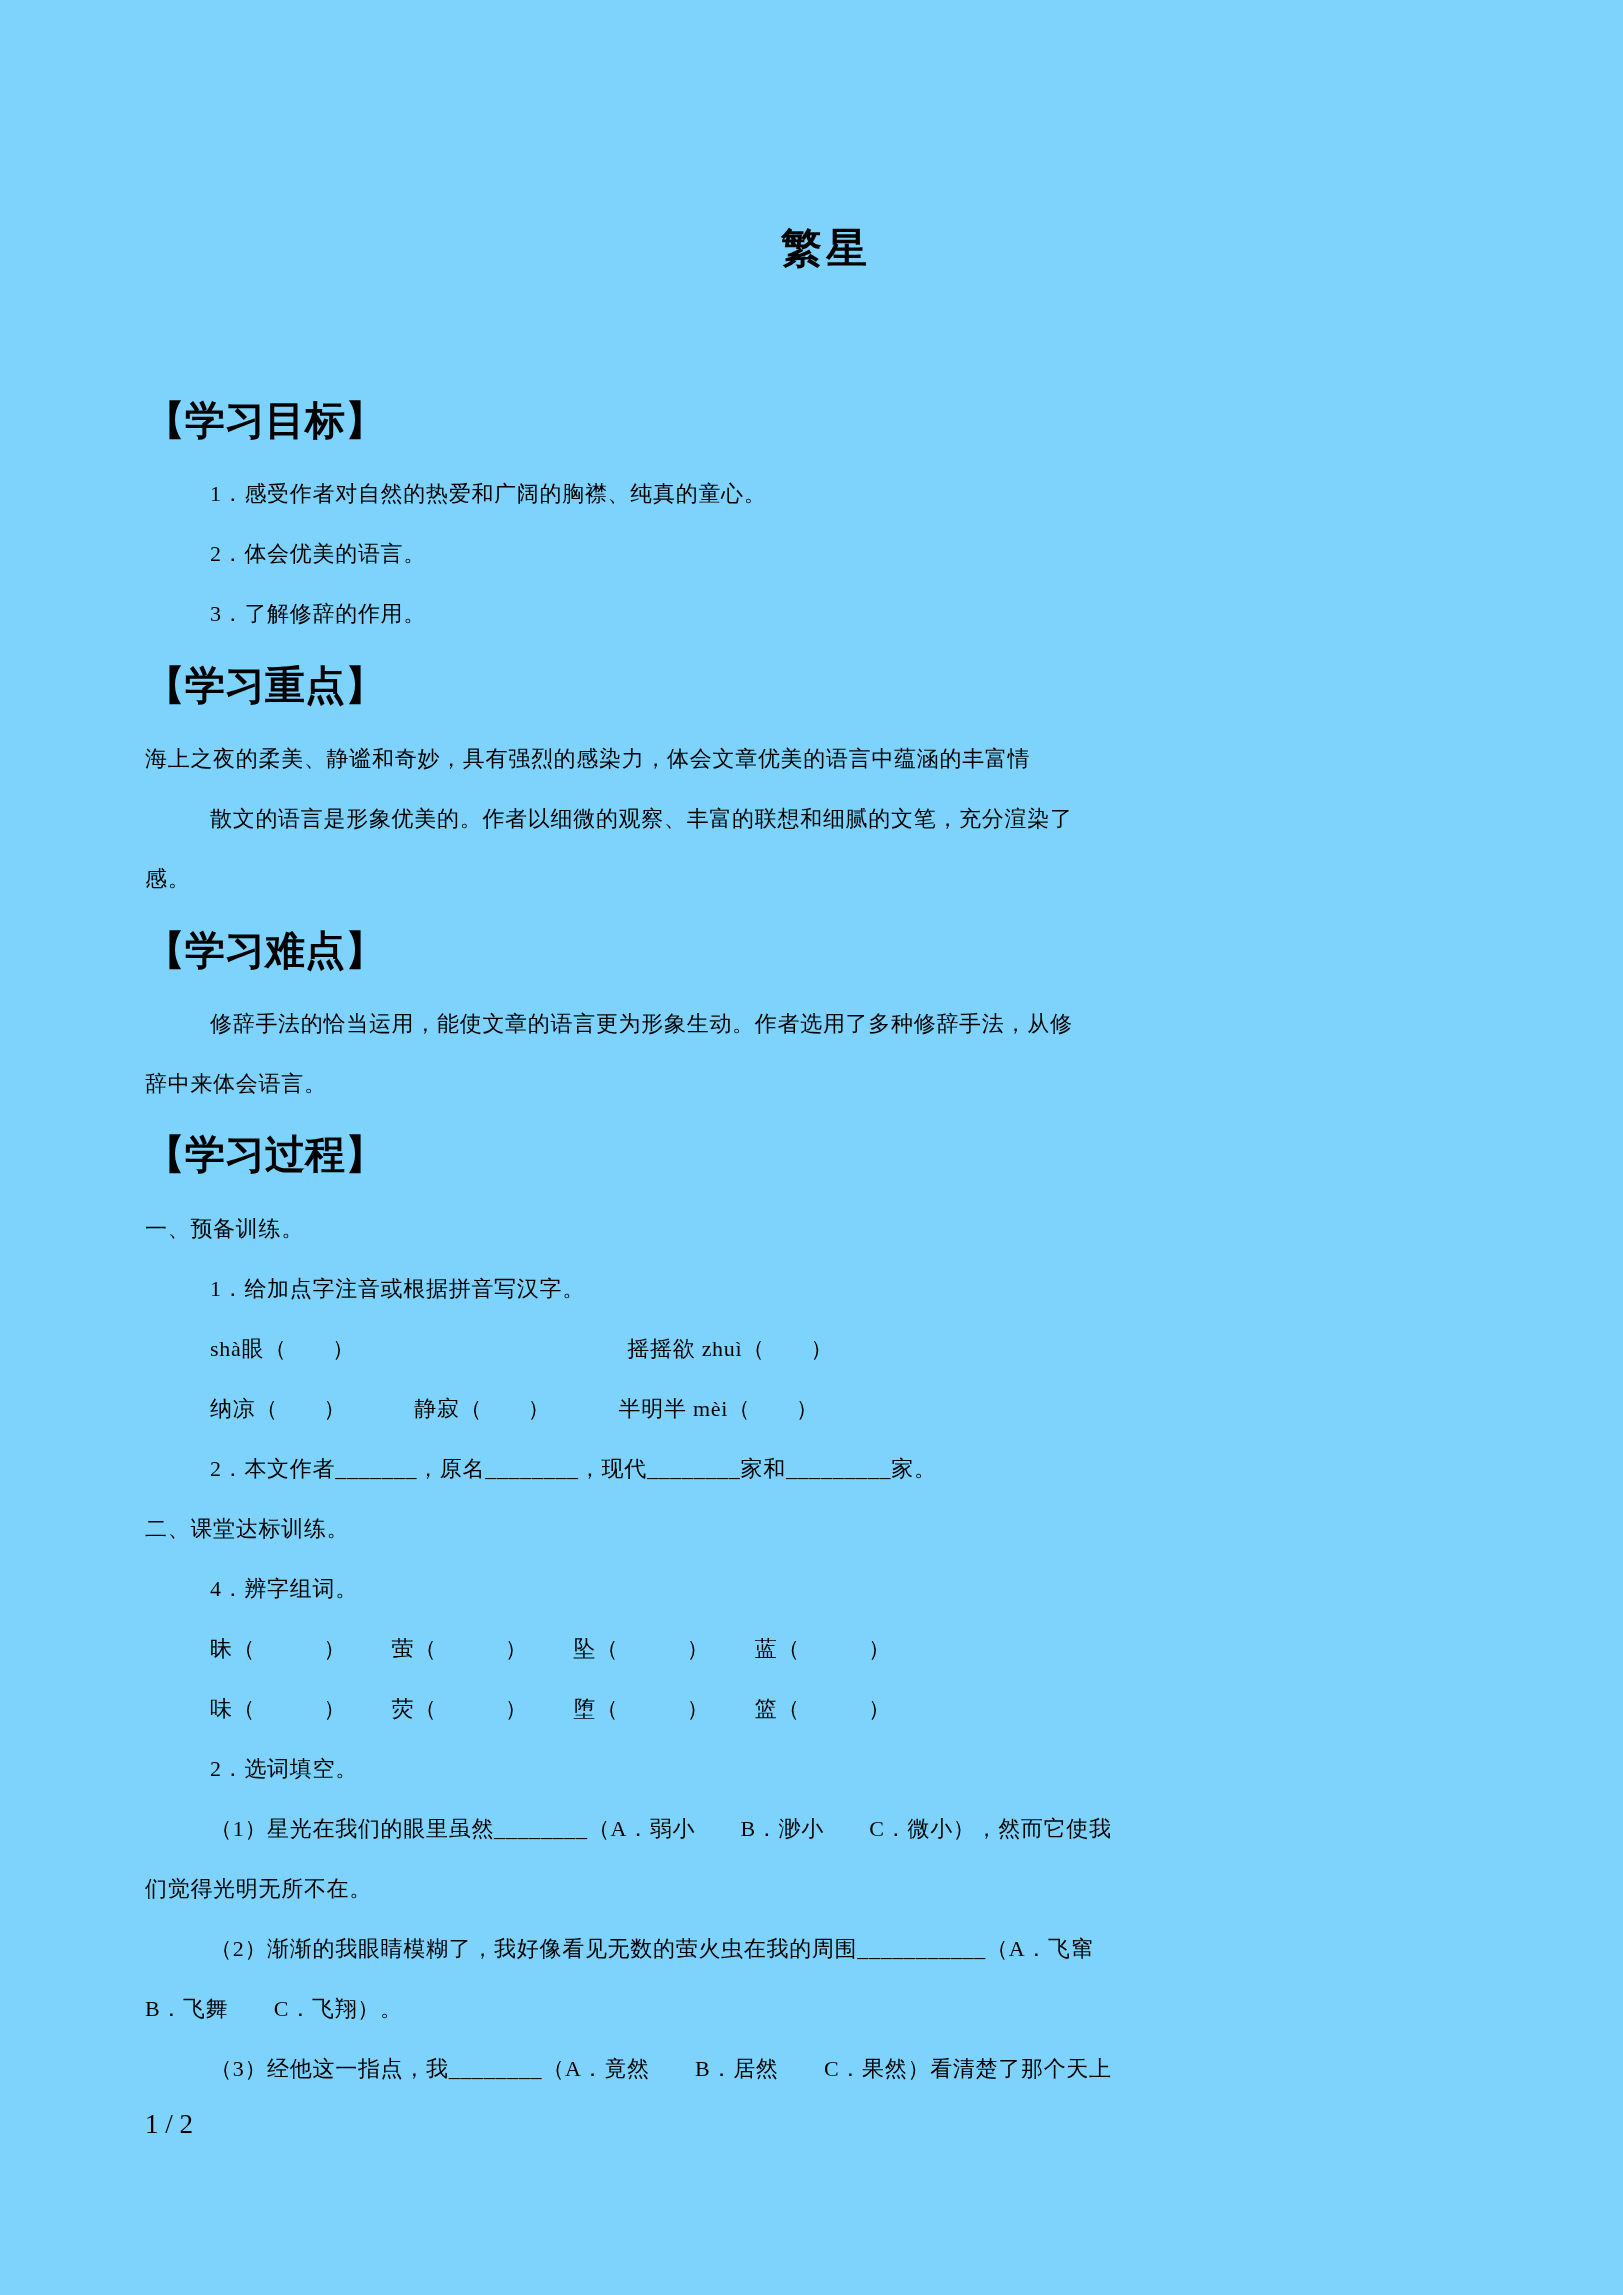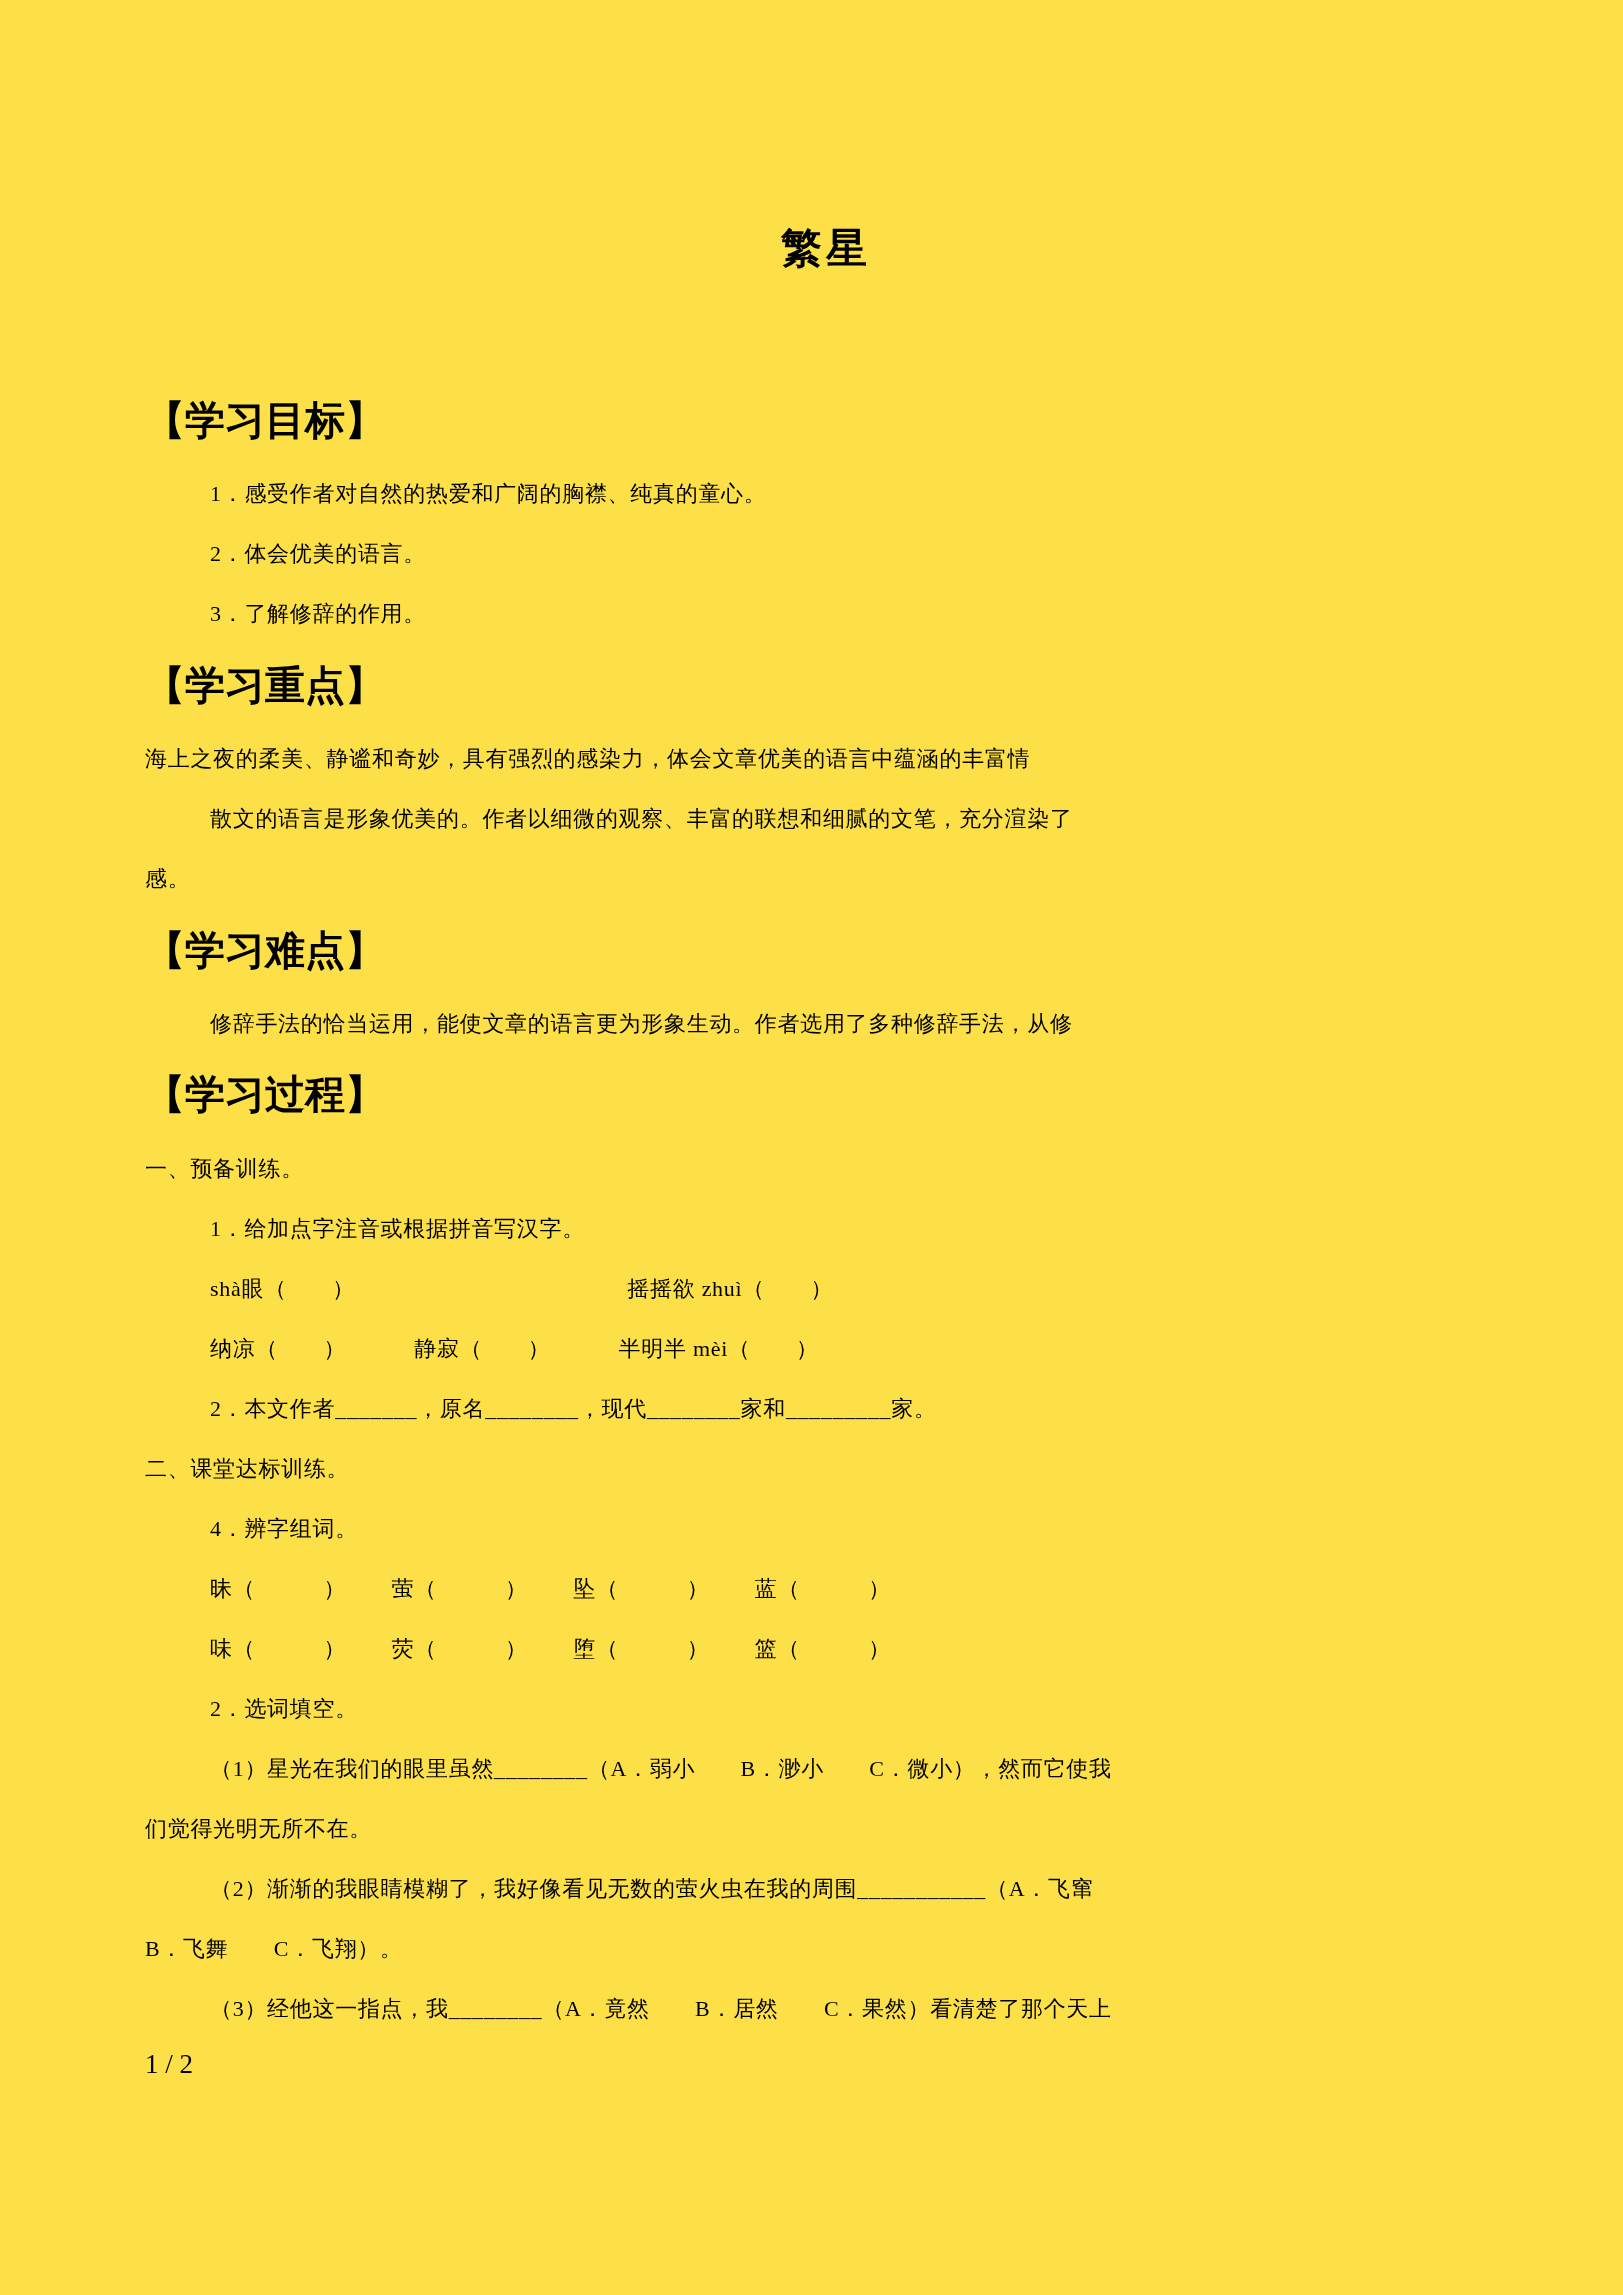--- a/index.html
+++ b/index.html
@@ -4,21 +4,21 @@
 <style>
   html, body {
     margin: 0;
     padding: 0;
     background: #ffffff;
   }
   .page {
     position: relative;
     width: 1623px;
     height: 2295px;
-    background: #fde047;
+    background: #7dd3fc;
     color: #000000;
     overflow: hidden;
     font-family: "Liberation Serif", "DejaVu Serif", serif;
   }
   .doc {
     padding: 213px 116px 0 145px;
   }
   p { margin: 0; }
   .line {
     font-size: 22px;
@@ -64,20 +64,21 @@
       <p class="heading">【学习目标】</p>
       <p class="line indent">1．感受作者对自然的热爱和广阔的胸襟、纯真的童心。</p>
       <p class="line indent">2．体会优美的语言。</p>
       <p class="line indent">3．了解修辞的作用。</p>
       <p class="heading">【学习重点】</p>
       <p class="line">海上之夜的柔美、静谧和奇妙，具有强烈的感染力，体会文章优美的语言中蕴涵的丰富情</p>
       <p class="line indent">散文的语言是形象优美的。作者以细微的观察、丰富的联想和细腻的文笔，充分渲染了</p>
       <p class="line">感。</p>
       <p class="heading">【学习难点】</p>
       <p class="line indent">修辞手法的恰当运用，能使文章的语言更为形象生动。作者选用了多种修辞手法，从修</p>
+      <p class="line">辞中来体会语言。</p>
       <p class="heading">【学习过程】</p>
       <p class="line">一、预备训练。</p>
       <p class="line indent">1．给加点字注音或根据拼音写汉字。</p>
       <p class="line indent">shà眼（　　）　　　　　　　　　　　　摇摇欲 zhuì（　　）</p>
       <p class="line indent">纳凉（　　）　　　静寂（　　）　　　半明半 mèi（　　）</p>
       <p class="line indent">2．本文作者_______，原名________，现代________家和_________家。</p>
       <p class="line">二、课堂达标训练。</p>
       <p class="line indent">4．辨字组词。</p>
       <p class="line indent">昧（　　　）　　萤（　　　）　　坠（　　　）　　蓝（　　　）</p>
       <p class="line indent">味（　　　）　　荧（　　　）　　堕（　　　）　　篮（　　　）</p>

